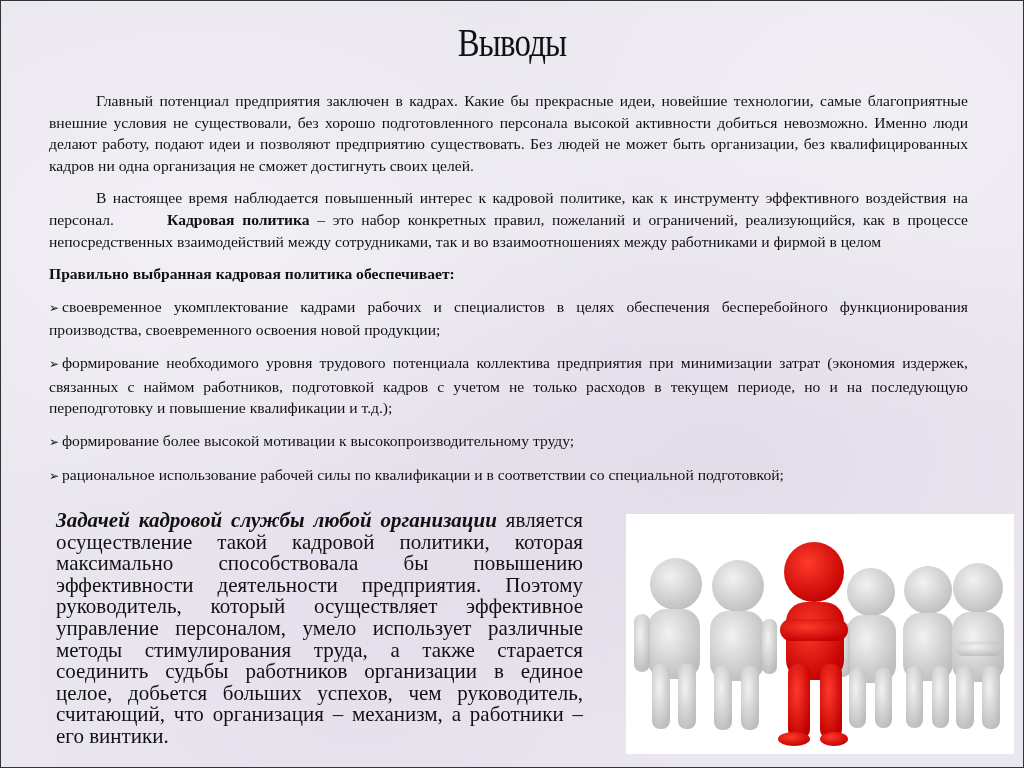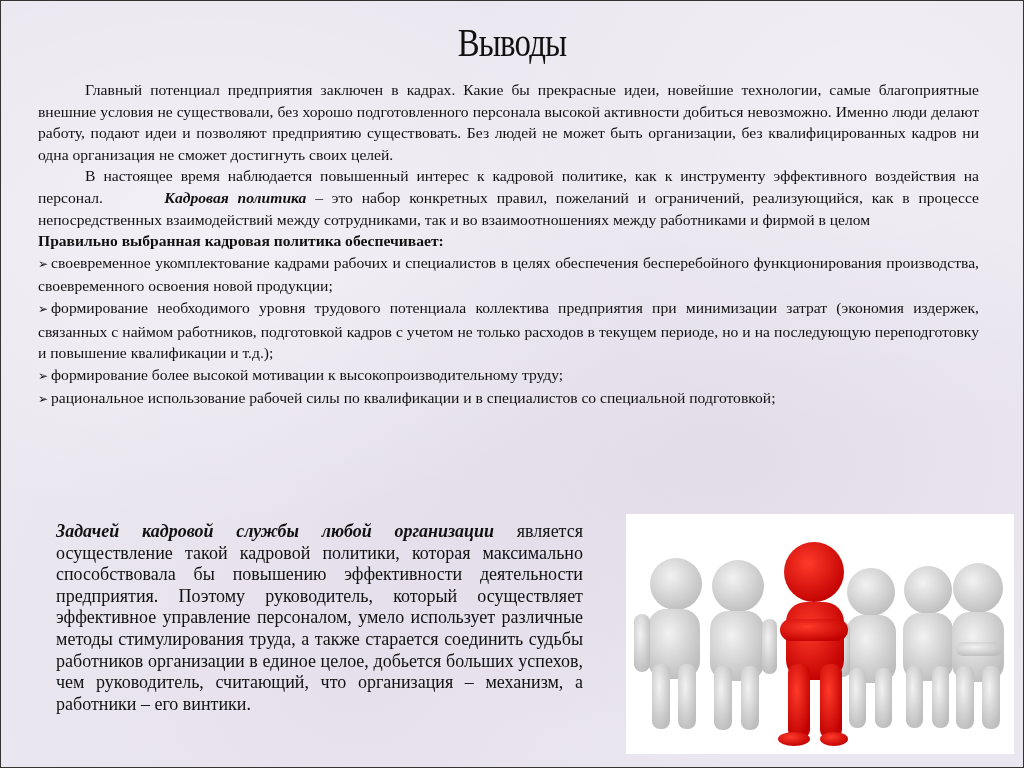--- a/index.html
+++ b/index.html
@@ -22,29 +22,29 @@
     position:absolute; left:0; right:0; top:18px;
     text-align:center; font-size:40px; line-height:48px;
     font-family:"Liberation Serif", serif;
     letter-spacing:-1px;
     transform:scaleX(0.82);
   }
   .main-text {
     position:absolute; left:37px; top:78px; width:941px;
     font-size:15.6px; line-height:21.6px; text-align:justify;
   }
-  .main-text p { margin:0; }
+  .main-text p { margin:11px; }
   .indent { text-indent:47px; }
   .subhead { text-align:left; font-weight:bold; margin:0; }
   .bullet { margin:0; }
   .bullet .mark { display:inline-block; width:13px; font-size:12px; }
-  .def { font-weight:bold; font-style:italic; }
+  .def { font-weight:bold; }
   .task-text {
-    position:absolute; left:55px; top:520px; width:527px;
-    font-size:18px; line-height:21.6px; text-align:justify;
+    position:absolute; left:55px; top:509px; width:527px;
+    font-size:21px; line-height:21.6px; text-align:justify;
   }
   .task-text .lead { font-weight:bold; font-style:italic; }
   .picture {
     position:absolute; left:625px; top:513px; width:388px; height:240px;
     background:#fff;
   }
   .picture svg { width:100%; height:100%; display:block; }
 </style>
 </head>
 <body>
@@ -52,21 +52,21 @@
 <div class="slide">
   <div class="title">Выводы</div>
 
   <div class="main-text">
     <p class="indent">Главный потенциал предприятия заключен в кадрах. Какие бы прекрасные идеи, новейшие технологии, самые благоприятные внешние условия не существовали, без хорошо подготовленного персонала высокой активности добиться невозможно. Именно люди делают работу, подают идеи и позволяют предприятию существовать. Без людей не может быть организации, без квалифицированных кадров ни одна организация не сможет достигнуть своих целей.</p>
     <p class="indent"><span>В настоящее время наблюдается повышенный интерес к кадровой политике, как к инструменту эффективного воздействия на персонал.</span>&nbsp;&nbsp;&nbsp;&nbsp;&nbsp;&nbsp;&nbsp;<span class="def">Кадровая политика</span><span> – это набор конкретных правил, пожеланий и ограничений, реализующийся, как в процессе непосредственных взаимодействий между сотрудниками, так и во взаимоотношениях между работниками и фирмой в целом</span></p>
     <p class="subhead">Правильно выбранная кадровая политика обеспечивает:</p>
     <p class="bullet"><span class="mark">➢</span><span>своевременное укомплектование кадрами рабочих и специалистов в целях обеспечения бесперебойного функционирования производства, своевременного освоения новой продукции;</span></p>
     <p class="bullet"><span class="mark">➢</span><span>формирование необходимого уровня трудового потенциала коллектива предприятия при минимизации затрат (экономия издержек, связанных с наймом работников, подготовкой кадров с учетом не только расходов в текущем периоде, но и на последующую переподготовку и повышение квалификации и т.д.);</span></p>
     <p class="bullet"><span class="mark">➢</span><span>формирование более высокой мотивации к высокопроизводительному труду;</span></p>
-    <p class="bullet"><span class="mark">➢</span><span>рациональное использование рабочей силы по квалификации и в специалистов со специальной подготовкой;</span></p>
+    <p class="bullet"><span class="mark">➢</span><span>рациональное использование рабочей силы по квалификации и в соответствии со специальной подготовкой;</span></p>
   </div>
 
   <div class="task-text">
     <span class="lead">Задачей кадровой службы любой организации</span><span> является осуществление такой кадровой политики, которая максимально способствовала бы повышению эффективности деятельности предприятия. Поэтому руководитель, который осуществляет эффективное управление персоналом, умело использует различные методы стимулирования труда, а также старается соединить судьбы работников организации в единое целое, добьется больших успехов, чем руководитель, считающий, что организация – механизм, а работники – его винтики.</span>
   </div>
 
   <div class="picture">
     <svg viewBox="0 0 388 240">
       <defs>
         <radialGradient id="gray" cx="40%" cy="35%" r="70%">

